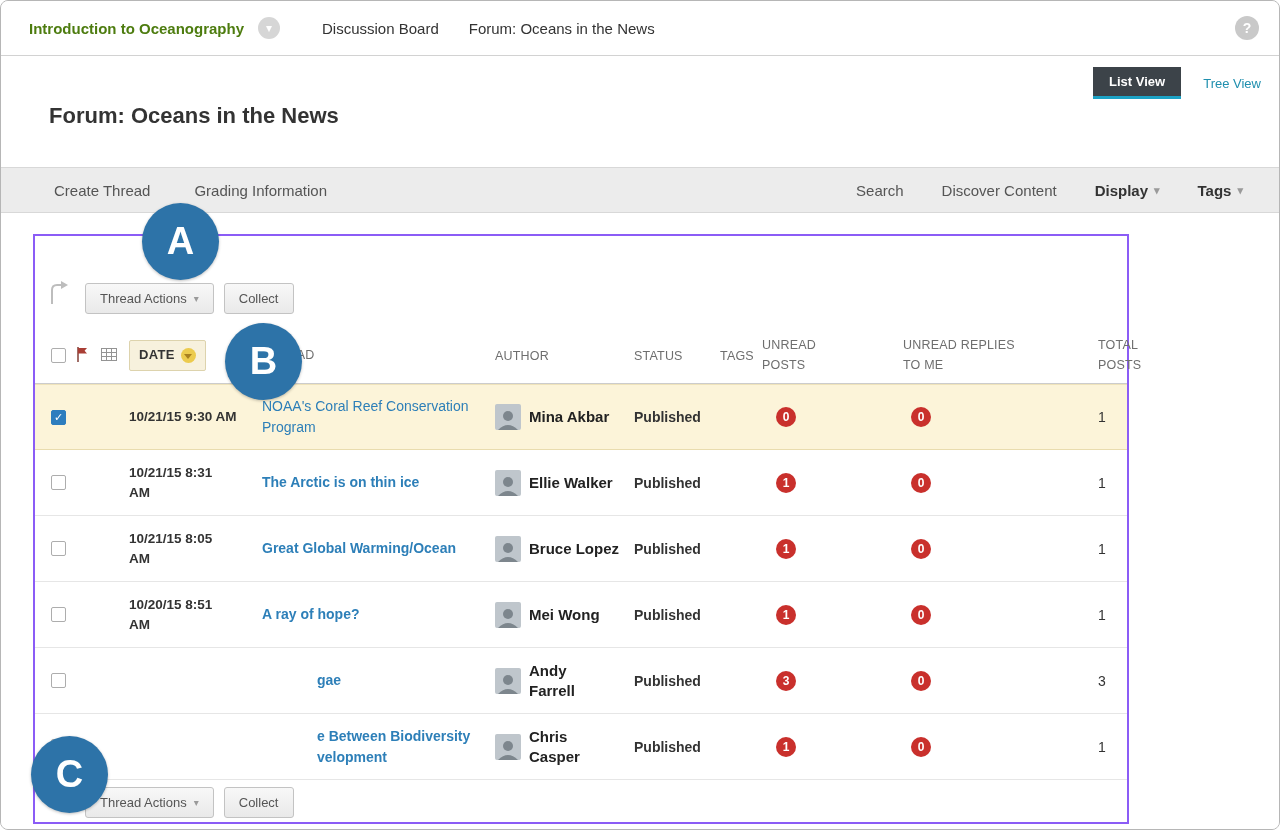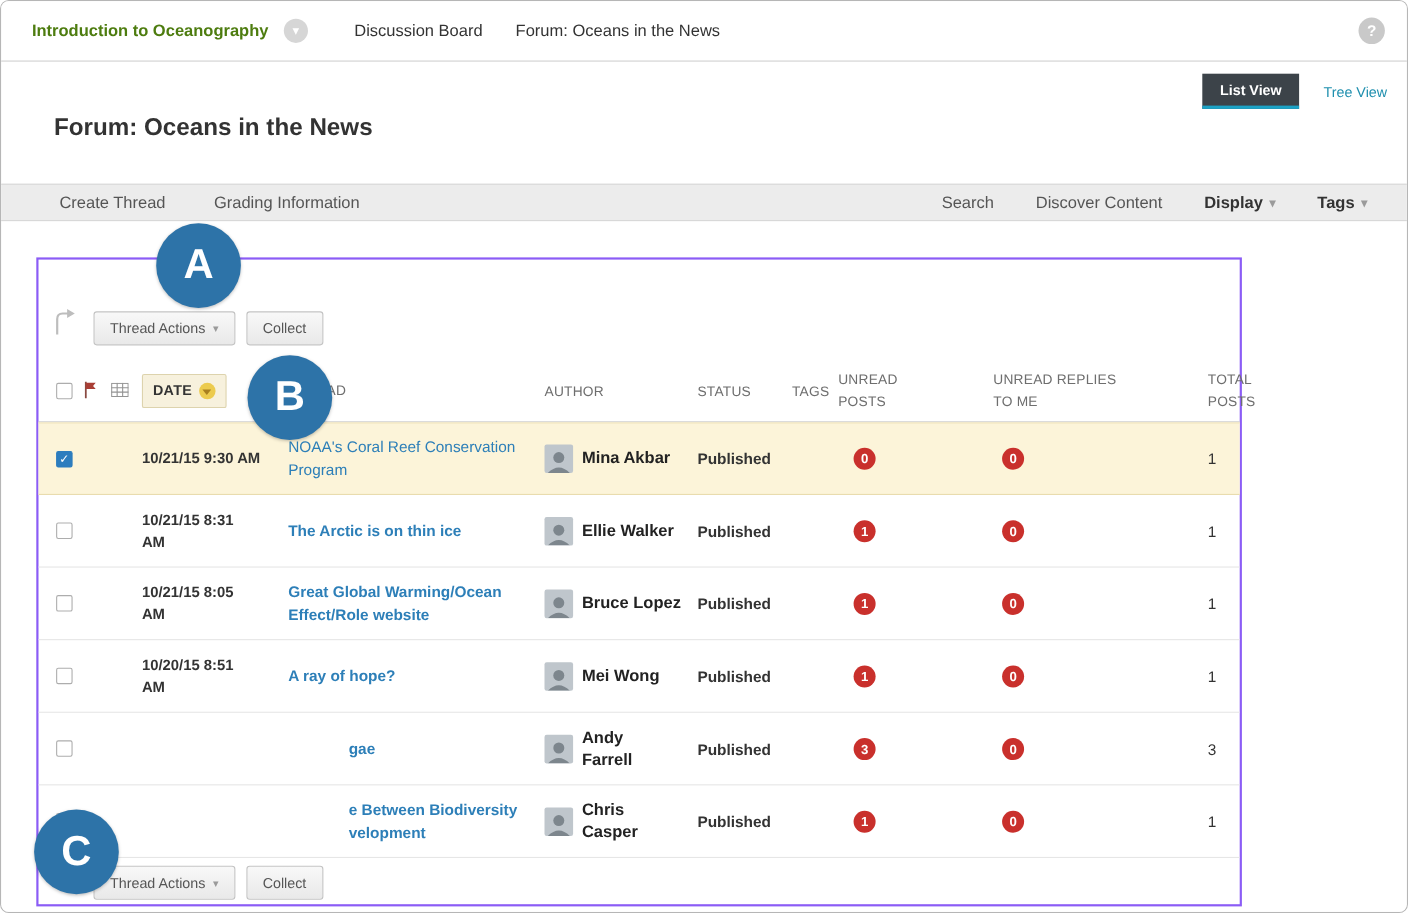--- a/index.html
+++ b/index.html
@@ -20,21 +20,21 @@
   
   .content { position:absolute; top:55px; left:0; right:0; bottom:0; background:#ffffff; }
 
   .view-toggle { position:absolute; top:11px; right:18px; display:flex; align-items:center; gap:22px; z-index:2; }
   .btn-list { background:var(--listbtn); color:#fff; font-size:13px; font-weight:bold; padding:7px 16px;
               border-bottom:3px solid var(--accent); cursor:pointer; }
   .link-tree { color:#1f8fae; font-size:13px; cursor:pointer; }
 
   .page-title { position:absolute; top:47px; left:48px; font-size:22px; color:#333; }
 
-  .action-bar { position:absolute; top:111px; left:0; right:0; height:34px; background:#ececec;
+  .action-bar { position:absolute; top:111px; left:0; right:0; height:46px; background:#ececec;
                 border-top:1px solid #d8d8d8; border-bottom:1px solid #d8d8d8;
                 display:flex; align-items:center; padding:0 36px 0 53px; font-size:15px; color:#555; }
   .ab-left { display:flex; gap:44px; }
   .ab-left span { cursor:pointer; color:#555; }
   .ab-right { margin-left:auto; display:flex; gap:38px; align-items:center; }
   .ab-right .plain { color:#555; cursor:pointer; }
   .ab-right .strong { color:#333; font-weight:bold; cursor:pointer; display:flex; align-items:center; gap:6px; }
   .chev { color:#9a9a9a; font-size:11px; }
 
   
@@ -305,21 +305,20 @@
             </div>
           <div class="c-flag"></div>
             <div class="c-grid"></div>
           <div class="c-date">
             <span class="dl">10/21/15 8:05</span>
               <span class="dl">AM</span>
           </div>
           <div class="c-thread">
             <span class="thread-link">
               <span class="dl">Great Global Warming/Ocean</span>
-                <span class="dl">Effect/Role website</span>
             </span>
           </div>
           <div class="c-author">
             <span class="avatar">
               <svg width="26" height="22" viewBox="0 0 26 22">
                   <circle cx="13" cy="8" r="5" fill="#7d868d"></circle>
                   <path d="M3 22 Q13 12 23 22 Z" fill="#7d868d"></path>
                 </svg>
             </span>
             <span class="author-name">

